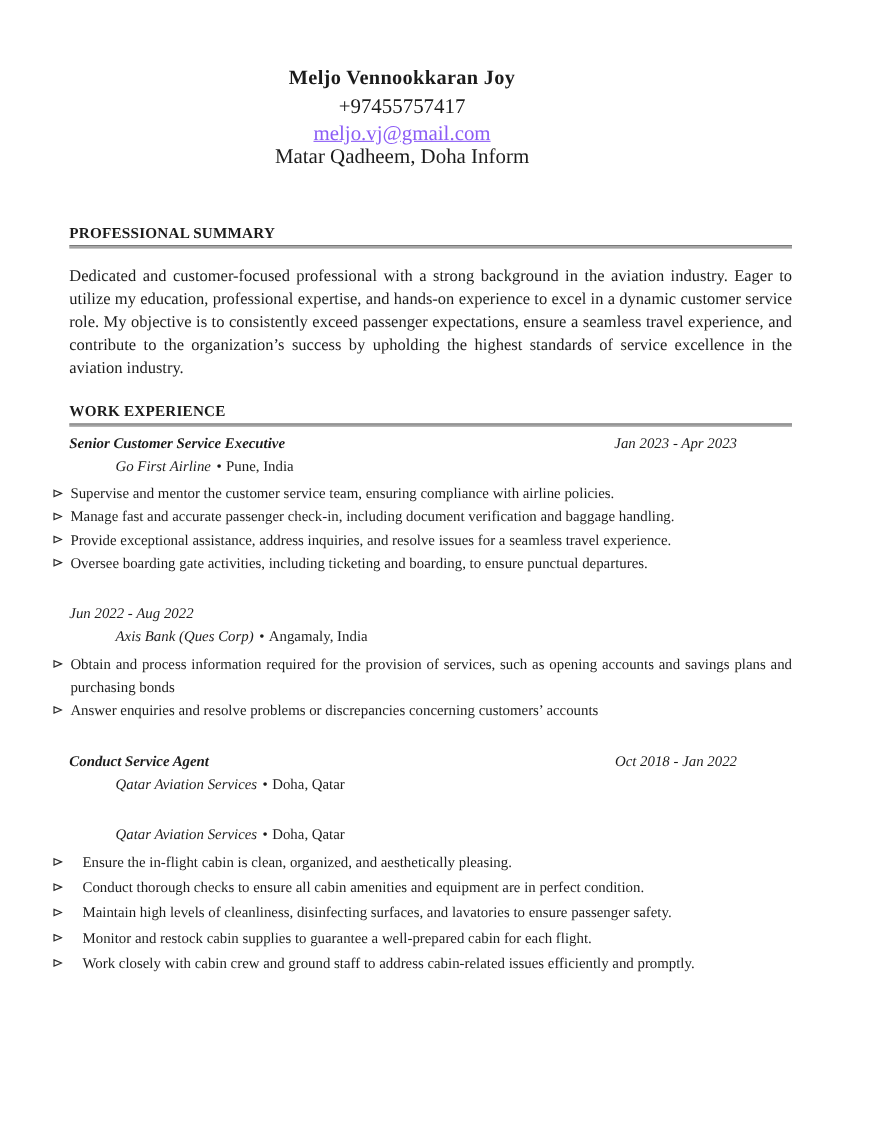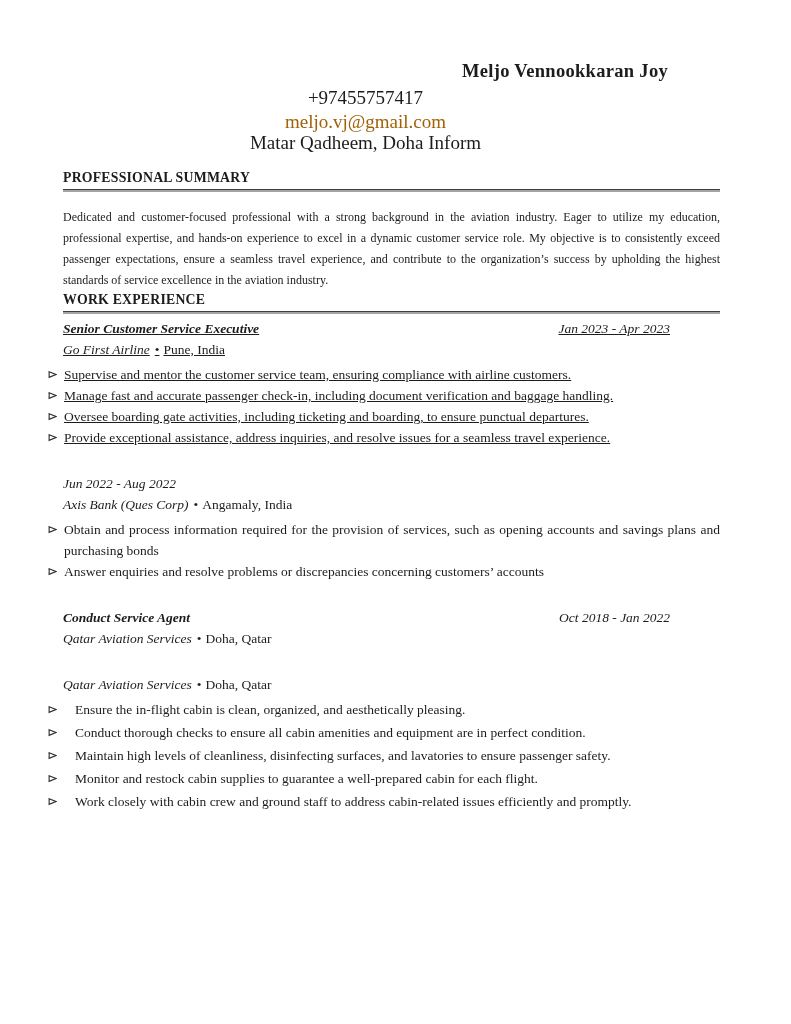--- a/index.html
+++ b/index.html
@@ -16,70 +16,70 @@
     overflow: hidden;
   }
 
   
   .contact { text-align: center; padding-right: 52px; }
   .candidate-name {
     font-size: 18.5px;
     font-weight: bold;
     letter-spacing: 0.3px;
     line-height: 22px;
-    text-align: right;
   }
   .contact-line { font-size: 19px; line-height: 16px; }
   .phone-line { margin-top: 8px; }
   .email-line { margin-top: 8px; }
   .address-line { margin-top: 5px; }
   a.email-link {
-    color: #a16207;
+    color: #8b5cf6;
+    text-decoration: underline;
     cursor: pointer;
   }
 
   
   .section-heading {
     font-size: 13.8px;
     font-weight: bold;
     letter-spacing: 0.2px;
     line-height: 17px;
   }
-  .summary-heading { margin-top: 18px; }
-  .experience-heading { }
+  .summary-heading { margin-top: 52px; }
+  .experience-heading { margin-top: 19px; }
   .section-rule {
     margin-top: 3px;
     height: 1px;
     border-top: 1px solid #3f3f3f;
     border-bottom: 2px solid #a3a3a3;
   }
 
   
   .summary-text {
     margin-top: 15px;
-    font-size: 12px;
+    font-size: 15px;
     line-height: 21px;
     text-align: justify;
   }
 
   
   .job { margin-top: 26px; }
-  .job.first { margin-top: 5px; text-decoration: underline; }
+  .job.first { margin-top: 5px; }
   .job-head {
     display: flex;
     justify-content: space-between;
     align-items: baseline;
     padding-right: 50px;
     font-size: 13.5px;
     line-height: 20px;
   }
   .job-title { font-weight: bold; font-style: italic; }
   .job-dates { font-style: italic; white-space: nowrap; }
   .job-company { font-size: 13.5px; line-height: 20px; margin-top: 1px; }
-  .company-name { font-style: italic; }
+  .company-name { font-style: italic; margin-left: 42px; }
   .sep-dot { padding: 0 4px 0 5px; }
 
   ul.bullets {
     list-style: none;
     margin: 4px 0 0 -15px;
   }
   ul.bullets li {
     position: relative;
     padding-left: 16px;
     font-size: 13.5px;
@@ -124,30 +124,30 @@
       <div class="job-head">
         <span class="job-title">Senior Customer Service Executive</span>
         <span class="job-dates">Jan 2023 - Apr 2023</span>
       </div>
       <div class="job-company">
         <span class="company-name">Go First Airline</span><span class="sep-dot">•</span><span>Pune, India</span>
       </div>
       <ul class="bullets">
         <li><svg class="marker" viewBox="0 0 12 10">
               <path d="M1.5 1.2 L10.6 5 L1.5 8.8 Z" fill="#ffffff" stroke="#2e2e2e" stroke-width="1.5"></path>
-            </svg><span>Supervise and mentor the customer service team, ensuring compliance with airline customers.</span></li>
+            </svg><span>Supervise and mentor the customer service team, ensuring compliance with airline policies.</span></li>
         <li><svg class="marker" viewBox="0 0 12 10">
               <path d="M1.5 1.2 L10.6 5 L1.5 8.8 Z" fill="#ffffff" stroke="#2e2e2e" stroke-width="1.5"></path>
             </svg><span>Manage fast and accurate passenger check-in, including document verification and baggage handling.</span></li>
         <li><svg class="marker" viewBox="0 0 12 10">
               <path d="M1.5 1.2 L10.6 5 L1.5 8.8 Z" fill="#ffffff" stroke="#2e2e2e" stroke-width="1.5"></path>
+            </svg><span>Provide exceptional assistance, address inquiries, and resolve issues for a seamless travel experience.</span></li>
+        <li><svg class="marker" viewBox="0 0 12 10">
+              <path d="M1.5 1.2 L10.6 5 L1.5 8.8 Z" fill="#ffffff" stroke="#2e2e2e" stroke-width="1.5"></path>
             </svg><span>Oversee boarding gate activities, including ticketing and boarding, to ensure punctual departures.</span></li>
-        <li><svg class="marker" viewBox="0 0 12 10">
-              <path d="M1.5 1.2 L10.6 5 L1.5 8.8 Z" fill="#ffffff" stroke="#2e2e2e" stroke-width="1.5"></path>
-            </svg><span>Provide exceptional assistance, address inquiries, and resolve issues for a seamless travel experience.</span></li>
       </ul>
     </article>
 
     <article class="job">
       <div class="job-head">
         <span class="job-dates">Jun 2022 - Aug 2022</span>
       </div>
       <div class="job-company">
         <span class="company-name">Axis Bank (Ques Corp)</span><span class="sep-dot">•</span><span>Angamaly, India</span>
       </div>

